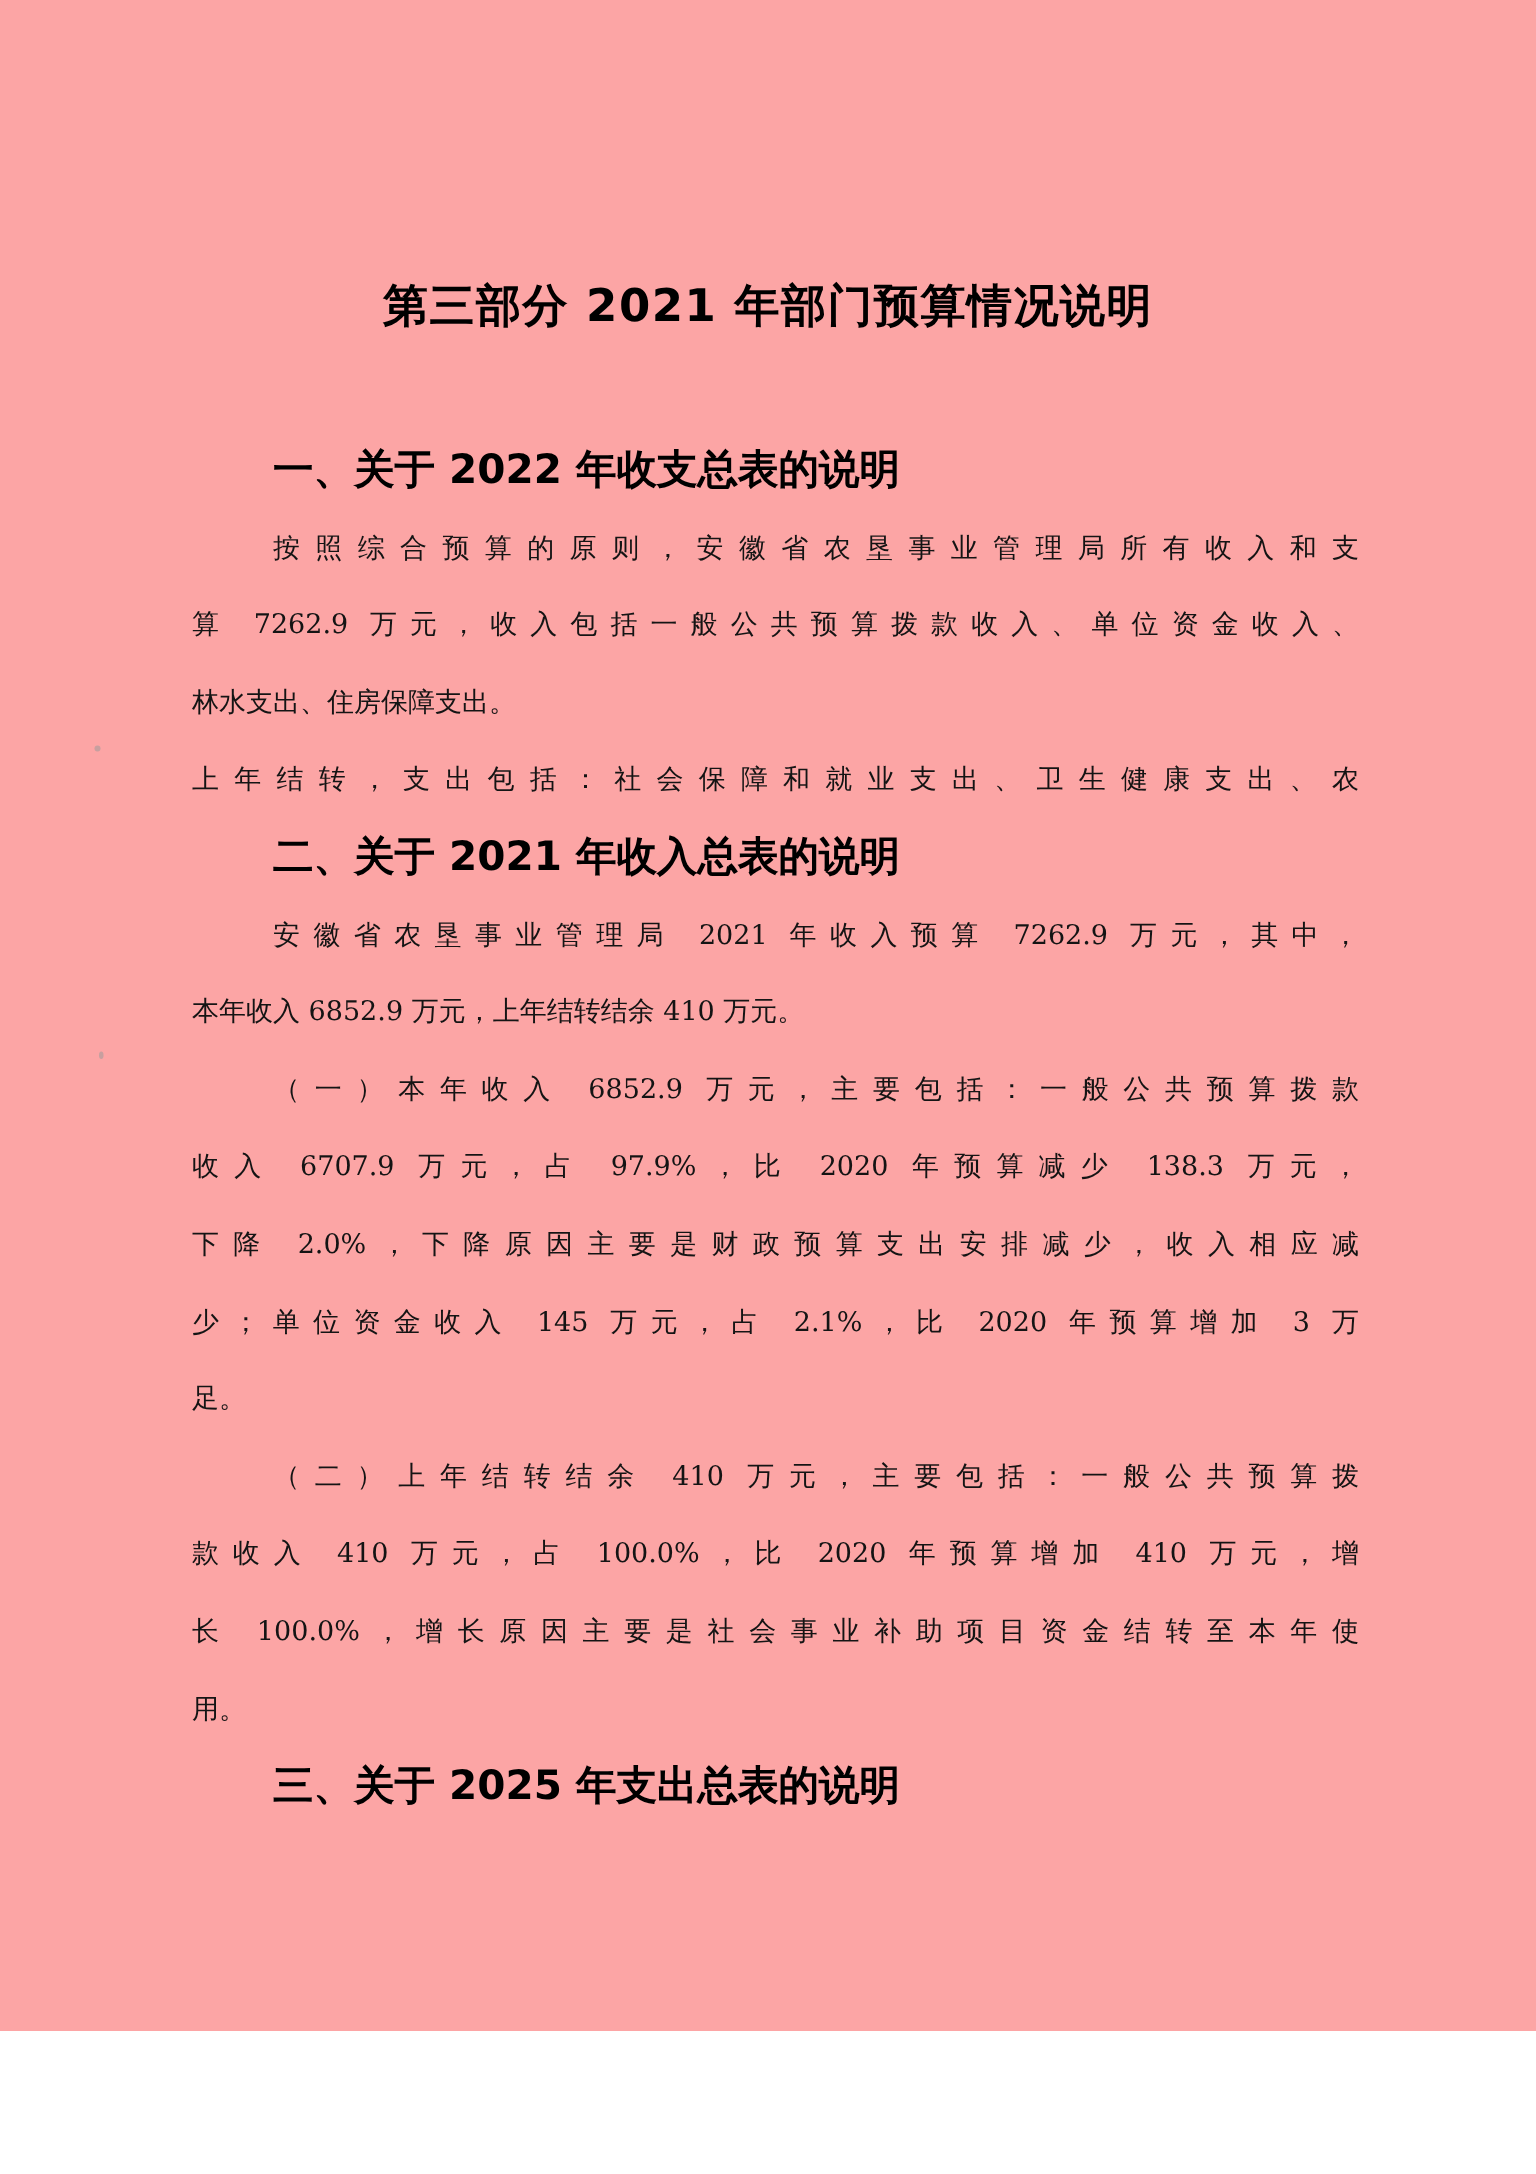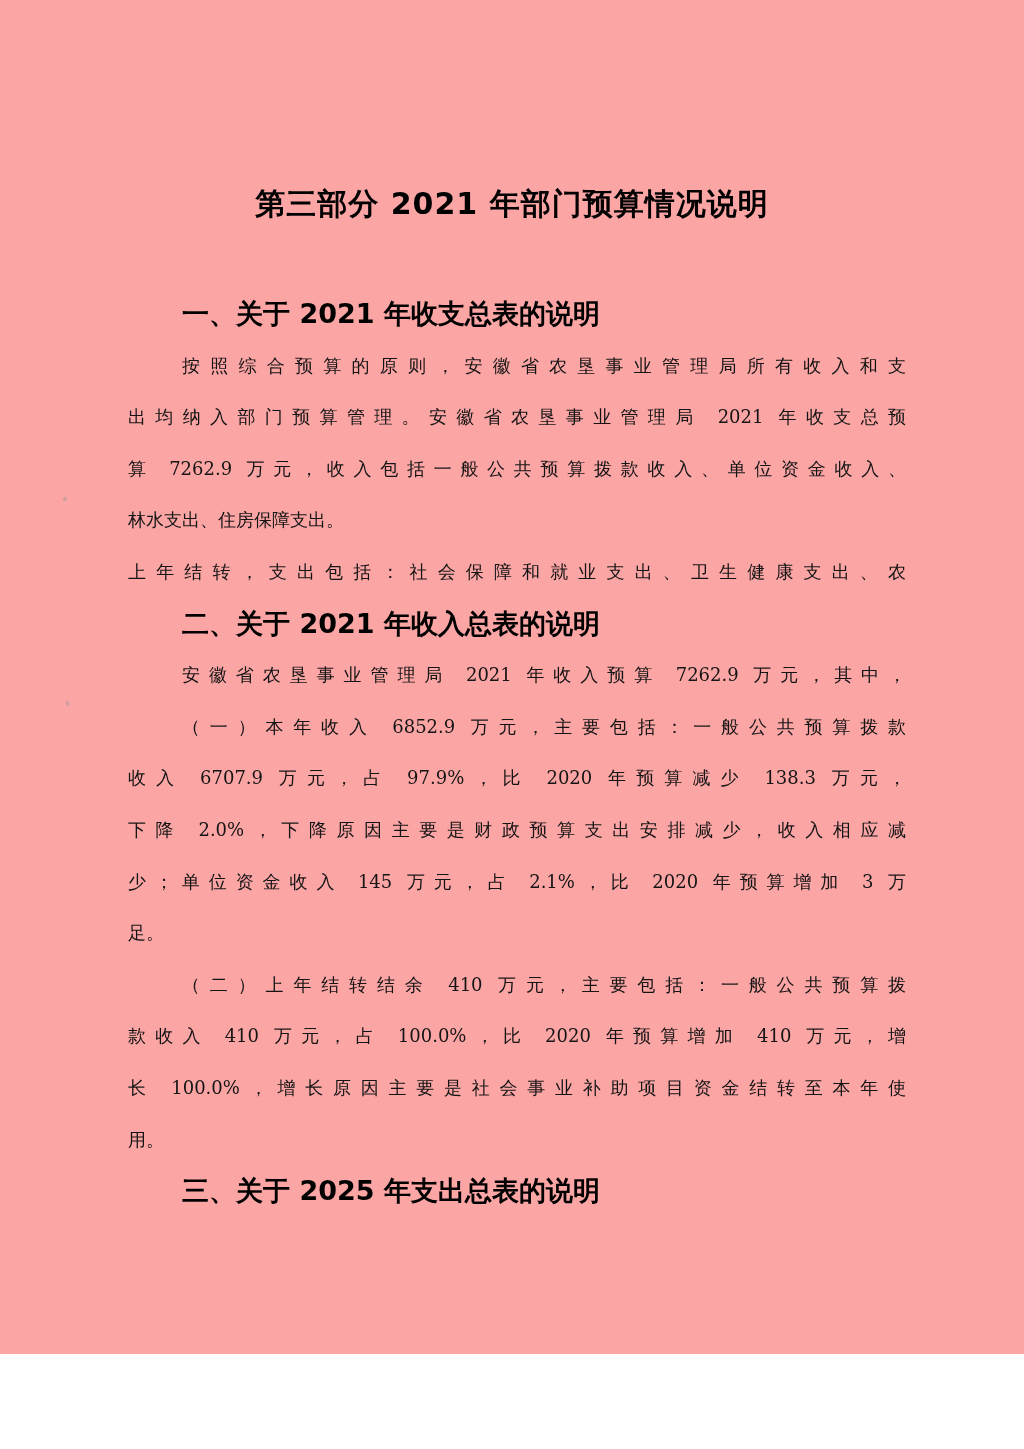--- a/index.html
+++ b/index.html
@@ -81,31 +81,31 @@
 </style>
 </head>
 <body>
 
 <div class="page">
 
   <div class="doc-title">第三部分 2021 年部门预算情况说明</div>
 
   <div class="content">
 
-    <div class="line heading">一、关于 2021 年收支总表的说明</div>
+    <div class="line heading">一、关于 2022 年收支总表的说明</div>
 
     <div class="line body first fill">按照综合预算的原则，安徽省农垦事业管理局所有收入和支</div>
-    <div class="line body fill">出均纳入部门预算管理。安徽省农垦事业管理局 2021 年收支总预</div>
     <div class="line body fill">算 7262.9 万元，收入包括一般公共预算拨款收入、单位资金收入、</div>
     <div class="line body end">林水支出、住房保障支出。</div>
     <div class="line body fill">上年结转，支出包括：社会保障和就业支出、卫生健康支出、农</div>
 
     <div class="line heading">二、关于 2021 年收入总表的说明</div>
 
     <div class="line body first fill">安徽省农垦事业管理局 2021 年收入预算 7262.9 万元，其中，</div>
+    <div class="line body end">本年收入 6852.9 万元，上年结转结余 410 万元。</div>
 
     <div class="line body first fill">（一）本年收入 6852.9 万元，主要包括：一般公共预算拨款</div>
     <div class="line body fill">收入 6707.9 万元，占 97.9%，比 2020 年预算减少 138.3 万元，</div>
     <div class="line body fill">下降 2.0%，下降原因主要是财政预算支出安排减少，收入相应减</div>
     <div class="line body fill">少；单位资金收入 145 万元，占 2.1%，比 2020 年预算增加 3 万</div>
     <div class="line body end">足。</div>
 
     <div class="line body first fill">（二）上年结转结余 410 万元，主要包括：一般公共预算拨</div>
     <div class="line body fill">款收入 410 万元，占 100.0%，比 2020 年预算增加 410 万元，增</div>
     <div class="line body fill">长 100.0%，增长原因主要是社会事业补助项目资金结转至本年使</div>

